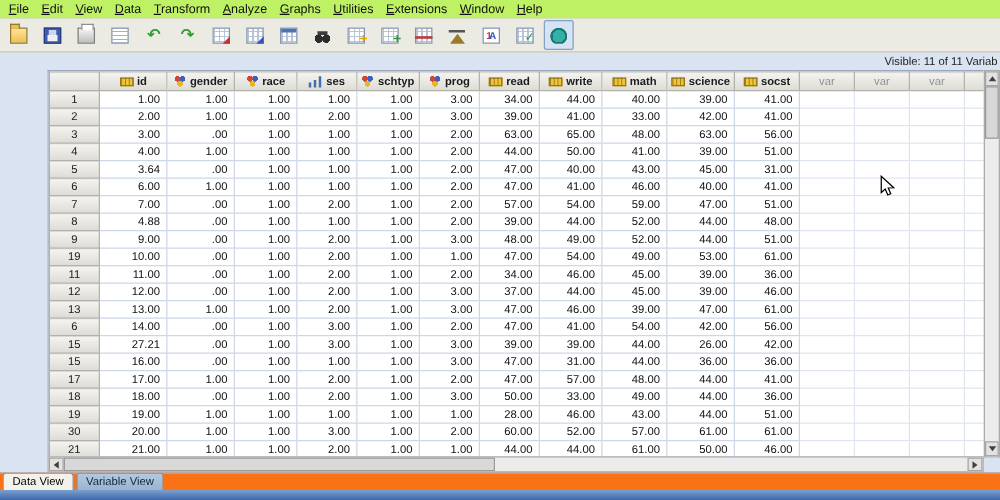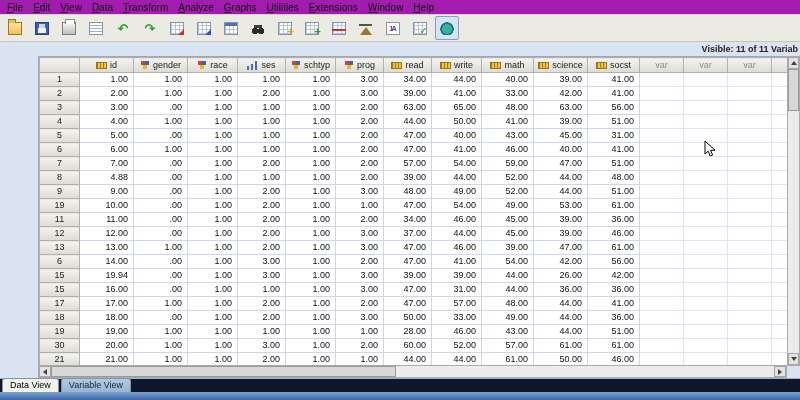--- a/index.html
+++ b/index.html
@@ -1,21 +1,21 @@
 <!DOCTYPE html>
 <html><head>
 <meta charset="utf-8">
 <style>
   html,body{margin:0;padding:0;}
   body{width:800px;height:400px;position:relative;overflow:hidden;background:#d9e3f1;
        font-family:"Liberation Sans",sans-serif;-webkit-font-smoothing:antialiased;}
   #app{position:absolute;inset:0;}
 
   
-  .menu-bar{position:absolute;top:0;left:0;right:0;height:14px;background:#a21caf;
+  .menu-bar{position:absolute;top:0;left:0;right:0;height:14px;background:#bef264;
     border-bottom:1px solid #d6d2c4;display:flex;align-items:center;padding-left:2px;font-size:10px;z-index:5;text-align:center;}
   .menu-item{display:inline-block;padding:0 5px;color:#101010;line-height:13px;cursor:default;}
   .menu-item::first-letter{text-decoration:underline;}
 
   
   .toolbar{position:absolute;top:15px;left:0;right:0;height:26px;background:#ecebe3;
     border-bottom:1px solid #c9c5b5;display:flex;align-items:center;padding-left:3px;gap:3px;z-index:5;}
   .tb-btn{width:22px;height:22px;display:flex;align-items:center;justify-content:center;
     border:1px solid transparent;border-radius:2px;flex:0 0 auto;}
   .tb-btn.pressed{border-color:#84a0c4;background:#d5e3f5;}
@@ -56,28 +56,28 @@
   .i-weight-cases::after{content:"";position:absolute;left:0;top:2px;width:13px;height:2px;background:#555;}
   .i-value-labels{background:#fff;border:1px solid #8494ac;}
   .i-value-labels::before{content:"1";position:absolute;left:2px;top:-1px;font-size:8px;color:#c23434;font-weight:bold;}
   .i-value-labels::after{content:"A";position:absolute;right:2px;bottom:-1px;font-size:8px;color:#3355bb;font-weight:bold;}
   .i-use-variable-sets::after{content:"\2713";position:absolute;right:-2px;bottom:-3px;color:#2f9e2f;
     font-size:10px;font-weight:bold;font-family:"DejaVu Sans",sans-serif;}
   .i-spell-check{background:radial-gradient(circle at 7px 7px,#35b0a6 0 5px,#187a72 5px 6.5px,transparent 7px);}
 
   
   .info-bar{position:absolute;top:42px;left:0;right:0;height:14px;background:#d9e3f1;}
-  .visible-info{position:absolute;top:2px;right:2px;font-size:9px;color:#222;white-space:nowrap;font-weight:bold;}
+  .visible-info{position:absolute;top:2px;right:2px;font-size:9px;color:#222;white-space:nowrap;}
 
   
   .grid-wrap{position:absolute;left:38px;top:56px;width:749px;height:310px;overflow:hidden;
     background:#fff;border-top:1px solid #9aa8bc;border-left:1px solid #9aa8bc;box-sizing:border-box;}
   table.data-grid{table-layout:fixed;border-collapse:collapse;width:776px;}
   .col-header{height:14px;background:linear-gradient(#f4f3ef,#dcdbd5);border:1px solid #b3b2aa;
-    font-size:9px;font-weight:normal;color:#1c1c1c;text-align:center;vertical-align:middle;
+    font-size:9px;font-weight:bold;color:#1c1c1c;text-align:center;vertical-align:middle;
     padding:0;white-space:nowrap;overflow:hidden;}
   .corner{background:linear-gradient(#f4f3ef,#dcdbd5);border:1px solid #b3b2aa;height:14px;padding:0;}
   .var-header{color:#909090;font-weight:normal;}
   .col-label{display:inline-block;vertical-align:middle;}
   .measure-icon{display:inline-block;vertical-align:middle;margin-right:3px;box-sizing:border-box;}
   .m-scale{width:11px;height:7px;background:#f0c437;border:1px solid #93771e;
     background-image:repeating-linear-gradient(90deg,rgba(80,55,0,.5) 0 1px,transparent 1px 3px);}
   .m-nominal{width:10px;height:10px;background:
     radial-gradient(circle at 3px 3px,#cf4638 0 2.2px,transparent 2.4px),
     radial-gradient(circle at 7px 3px,#3c5fc0 0 2.2px,transparent 2.4px),
@@ -106,21 +106,21 @@
   .h-thumb{position:absolute;left:12px;top:0;bottom:0;width:345px;background:#d8d8d8;
     border:1px solid #9a9a9a;box-sizing:border-box;}
   .v-thumb{position:absolute;left:0;right:0;top:12px;height:42px;background:#d8d8d8;
     border:1px solid #9a9a9a;box-sizing:border-box;}
   .tri-left{width:0;height:0;border-top:3px solid transparent;border-bottom:3px solid transparent;border-right:4px solid #404040;}
   .tri-right{width:0;height:0;border-top:3px solid transparent;border-bottom:3px solid transparent;border-left:4px solid #404040;}
   .tri-up{width:0;height:0;border-left:3px solid transparent;border-right:3px solid transparent;border-bottom:4px solid #404040;}
   .tri-down{width:0;height:0;border-left:3px solid transparent;border-right:3px solid transparent;border-top:4px solid #404040;}
 
   
-  .tab-strip{position:absolute;left:0;right:0;bottom:8px;height:14px;background:#0f172a;
+  .tab-strip{position:absolute;left:0;right:0;bottom:8px;height:14px;background:#f97316;
     border-top:1px solid #9db2cc;display:flex;align-items:flex-end;padding-left:2px;box-sizing:border-box;}
   .view-tab{font-size:9px;line-height:11px;padding:1px 7px;border:1px solid #7e96b4;border-bottom:none;
     border-radius:3px 3px 0 0;background:linear-gradient(#b4c9e0,#98b4d2);color:#14243a;margin-right:2px;cursor:default;}
   .view-tab.active{background:#f2f1ea;color:#000;}
   .status-strip{position:absolute;left:0;right:0;bottom:0;height:8px;background:linear-gradient(#7ba0cf,#3c68a8);}
 
   .mouse-cursor{position:absolute;left:704px;top:140px;z-index:50;pointer-events:none;}
 </style>
 </head>
 <body>
@@ -307,21 +307,21 @@
             <td class="cell">41.00</td>
             <td class="cell">39.00</td>
             <td class="cell">51.00</td>
             <td class="cell var-cell"></td>
             <td class="cell var-cell"></td>
             <td class="cell var-cell"></td>
             <td class="cell var-cell"></td>
           </tr>
           <tr>
             <th class="row-header">5</th>
-            <td class="cell">5.00</td>
+            <td class="cell">3.64</td>
             <td class="cell">.00</td>
             <td class="cell">1.00</td>
             <td class="cell">1.00</td>
             <td class="cell">1.00</td>
             <td class="cell">2.00</td>
             <td class="cell">47.00</td>
             <td class="cell">40.00</td>
             <td class="cell">43.00</td>
             <td class="cell">45.00</td>
             <td class="cell">31.00</td>
@@ -487,21 +487,21 @@
             <td class="cell">54.00</td>
             <td class="cell">42.00</td>
             <td class="cell">56.00</td>
             <td class="cell var-cell"></td>
             <td class="cell var-cell"></td>
             <td class="cell var-cell"></td>
             <td class="cell var-cell"></td>
           </tr>
           <tr>
             <th class="row-header">15</th>
-            <td class="cell">19.94</td>
+            <td class="cell">27.21</td>
             <td class="cell">.00</td>
             <td class="cell">1.00</td>
             <td class="cell">3.00</td>
             <td class="cell">1.00</td>
             <td class="cell">3.00</td>
             <td class="cell">39.00</td>
             <td class="cell">39.00</td>
             <td class="cell">44.00</td>
             <td class="cell">26.00</td>
             <td class="cell">42.00</td>

